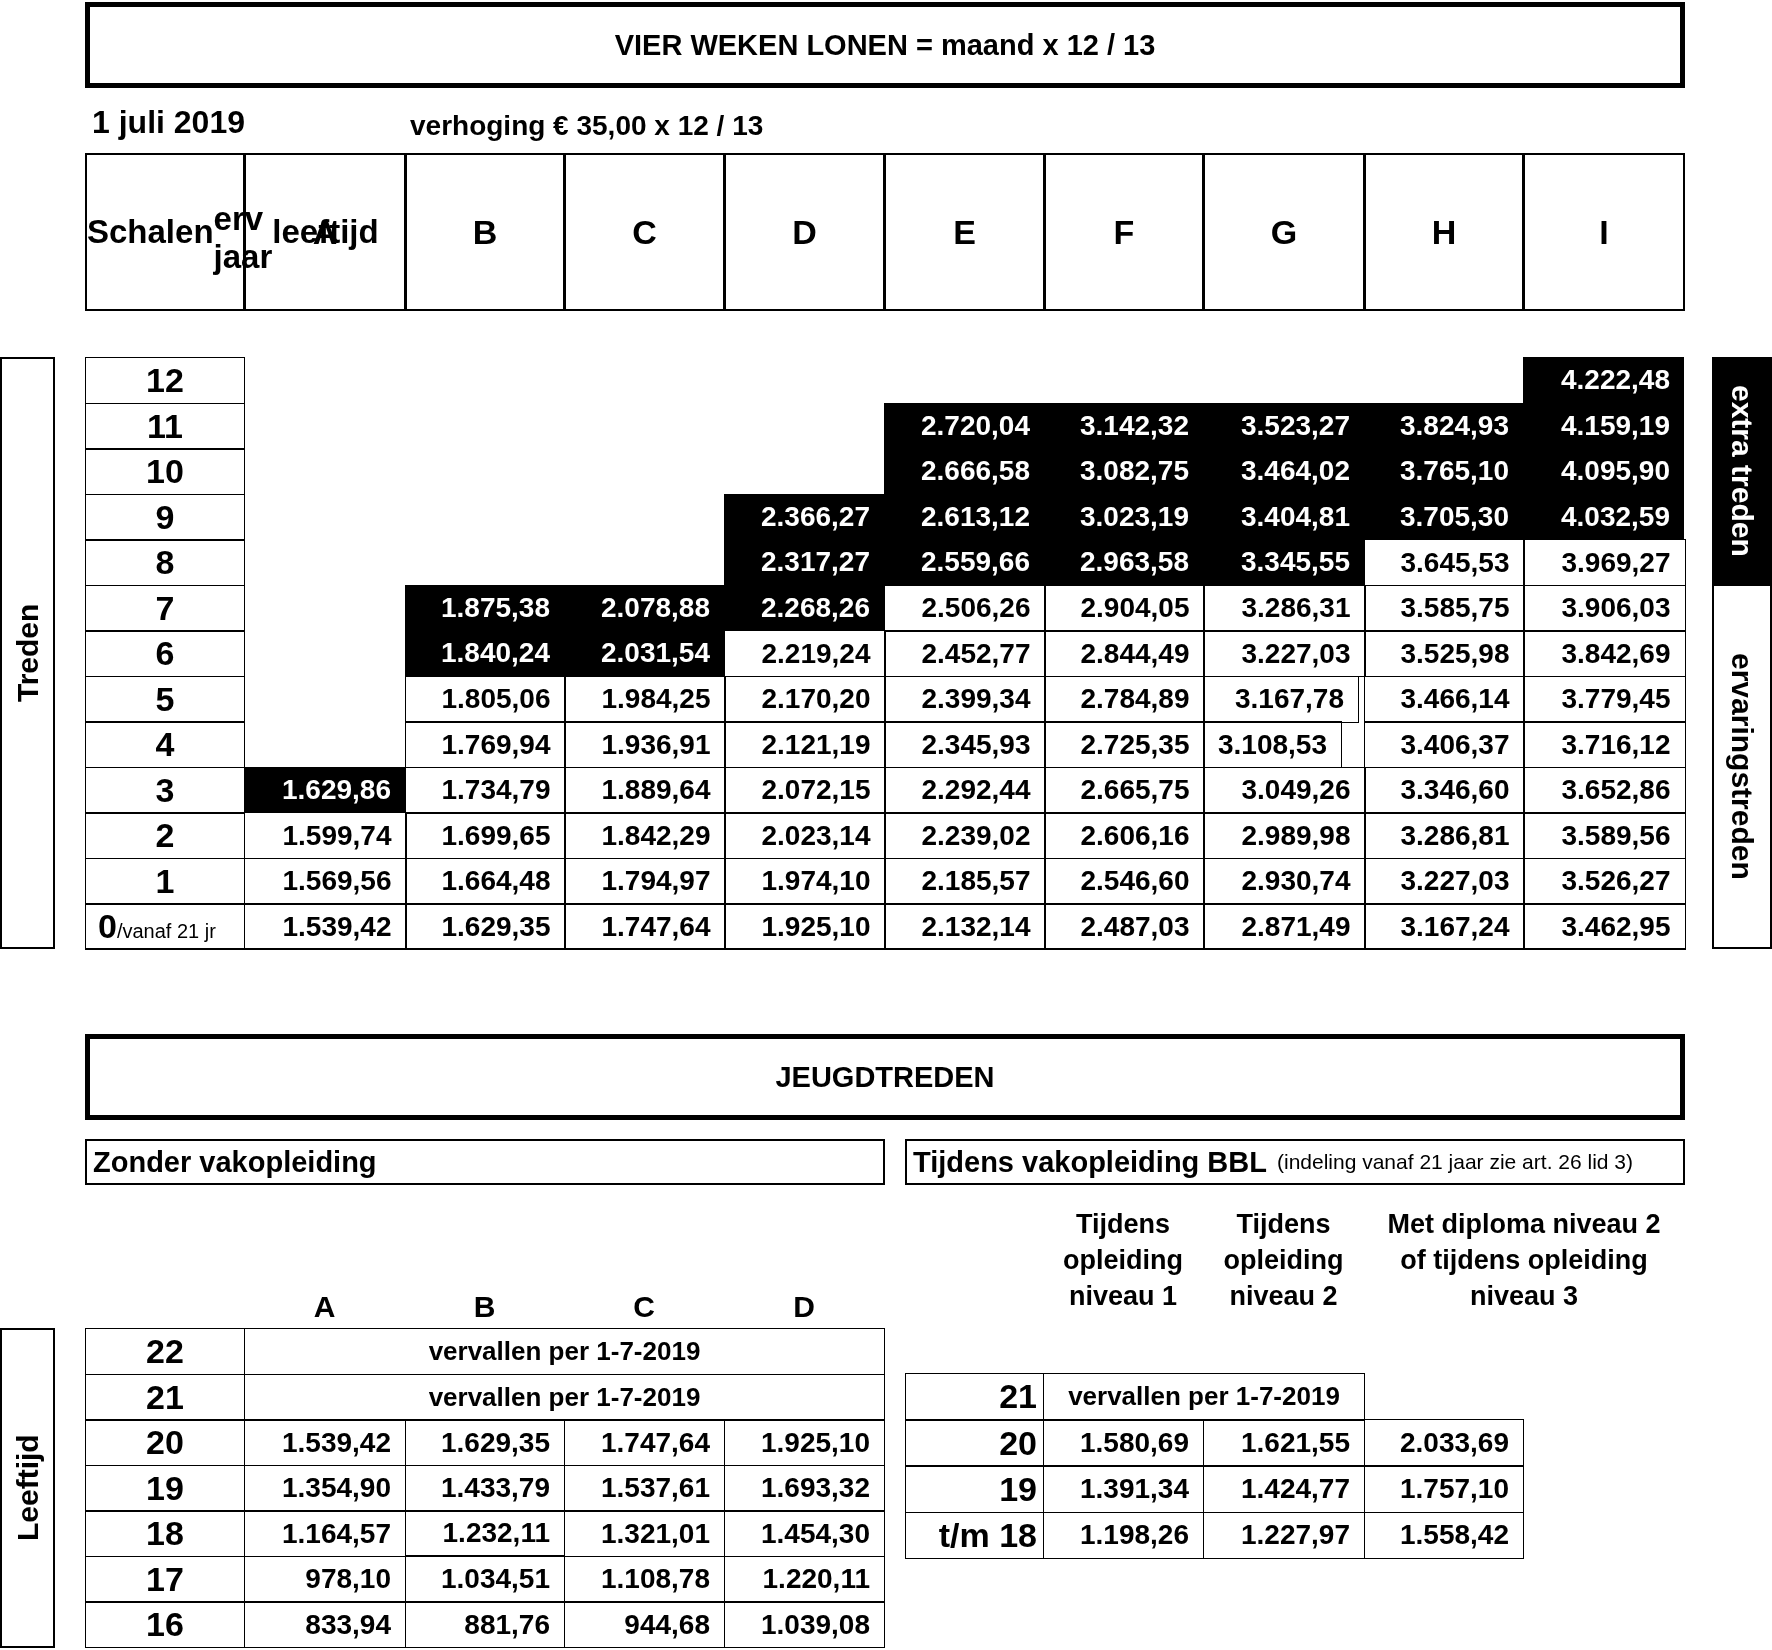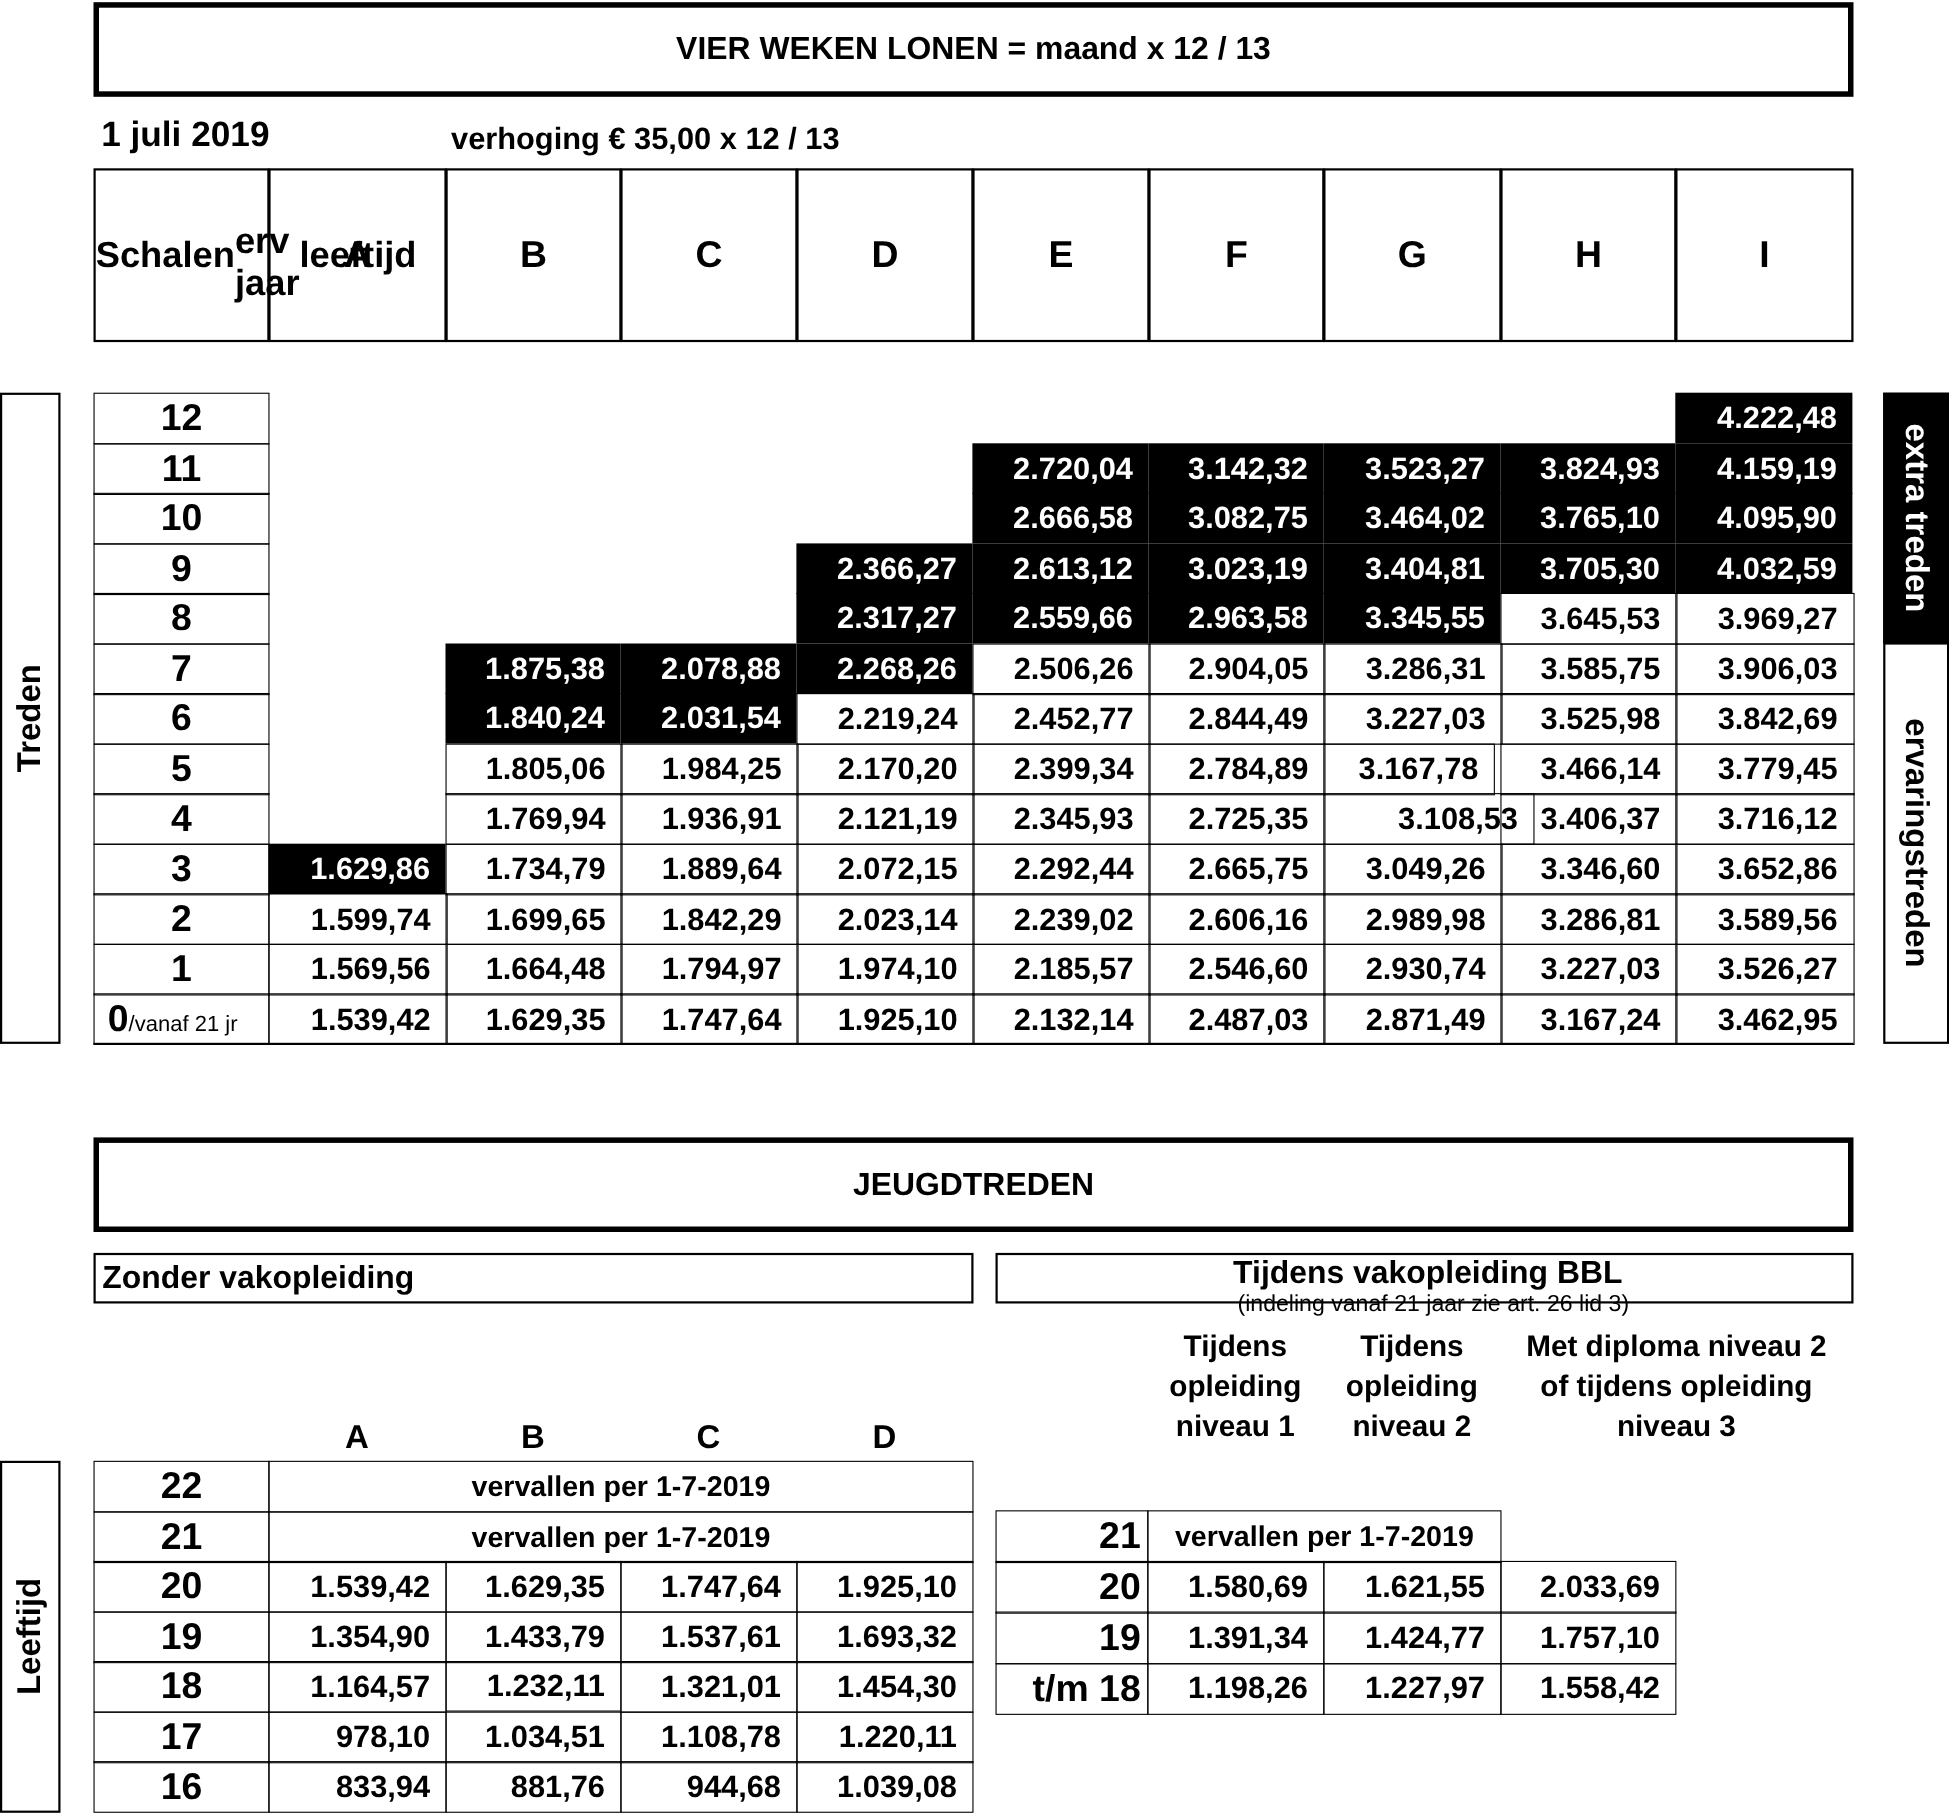--- a/index.html
+++ b/index.html
@@ -124,21 +124,21 @@
     <div class="cell bordered" style="left: 1364px; top: 675.769px; width: 160.5px; height: 47.0385px;">3.466,14</div>
     <div class="cell bordered" style="left: 1523px; top: 675.769px; width: 162.5px; height: 47.0385px;">3.779,45</div>
     <div class="cell bordered center lbl" style="left: 85px; top: 721.308px; width: 160px; height: 47.0385px;">
       <div class="">4</div>
     </div>
     <div class="cell bordered" style="left: 405px; top: 721.308px; width: 160.5px; height: 47.0385px; padding-left: 45px;">1.769,94</div>
     <div class="cell bordered" style="left: 564px; top: 721.308px; width: 161.5px; height: 47.0385px;">1.936,91</div>
     <div class="cell bordered" style="left: 724px; top: 721.308px; width: 161.5px; height: 47.0385px;">2.121,19</div>
     <div class="cell bordered" style="left: 884px; top: 721.308px; width: 161.5px; height: 47.0385px;">2.345,93</div>
     <div class="cell bordered" style="left: 1044px; top: 721.308px; width: 160.5px; height: 47.0385px;">2.725,35</div>
-    <div class="cell bordered" style="left: 1203px; top: 721.308px; width: 192px; height: 47.0385px;">3.108,53</div>
+    <div class="cell bordered" style="left: 1203px; top: 721.308px; width: 139px; height: 47.0385px;">3.108,53</div>
     <div class="cell bordered" style="left: 1364px; top: 721.308px; width: 160.5px; height: 47.0385px;">3.406,37</div>
     <div class="cell bordered" style="left: 1523px; top: 721.308px; width: 162.5px; height: 47.0385px;">3.716,12</div>
     <div class="cell bordered center lbl" style="left: 85px; top: 766.846px; width: 160px; height: 47.0385px;">
       <div class="">3</div>
     </div>
     <div class="cell black" style="left: 244px; top: 766.846px; width: 161px; height: 46.1385px;">1.629,86</div>
     <div class="cell bordered" style="left: 405px; top: 766.846px; width: 160.5px; height: 47.0385px;">1.734,79</div>
     <div class="cell bordered" style="left: 564px; top: 766.846px; width: 161.5px; height: 47.0385px;">1.889,64</div>
     <div class="cell bordered" style="left: 724px; top: 766.846px; width: 161.5px; height: 47.0385px;">2.072,15</div>
     <div class="cell bordered" style="left: 884px; top: 766.846px; width: 161.5px; height: 47.0385px;">2.292,44</div>
@@ -194,21 +194,21 @@
 </div>
 
 <div class="abs frame" style="left:85px; top:1034px; width:1600px; height:86px;">
   <span>JEUGDTREDEN</span>
 </div>
 
 <div class="abs box" style="left:85px; top:1139px; width:800px; height:46px; display:flex; align-items:center; padding-left:6px; font-size:29px;">
   <span>Zonder vakopleiding</span>
 </div>
 
-<div class="abs box" style="left:905px; top:1139px; width:780px; height:46px; display:flex; align-items:center; padding-left:6px; font-size:29px; white-space:nowrap;flex-direction:column;">
+<div class="abs box" style="left:905px; top:1139px; width:780px; height:46px; display:flex; align-items:center; padding-left:6px; font-size:29px; white-space:nowrap;">
   <span>Tijdens vakopleiding BBL</span>
   <span class="smalltxt" style="margin-left:10px;">(indeling vanaf 21 jaar zie art. 26 lid 3)</span>
 </div>
 
 <div id="youth-headers">
     <div class="abs" style="left: 244px; top: 1290px; width: 161px; text-align: center; font-size: 30px;">A</div>
     <div class="abs" style="left: 405px; top: 1290px; width: 159px; text-align: center; font-size: 30px;">B</div>
     <div class="abs" style="left: 564px; top: 1290px; width: 160px; text-align: center; font-size: 30px;">C</div>
     <div class="abs" style="left: 724px; top: 1290px; width: 160px; text-align: center; font-size: 30px;">D</div>
     <div class="abs" style="left: 1043px; top: 1206px; width: 160px; text-align: center; font-size: 27px; line-height: 36px;">

